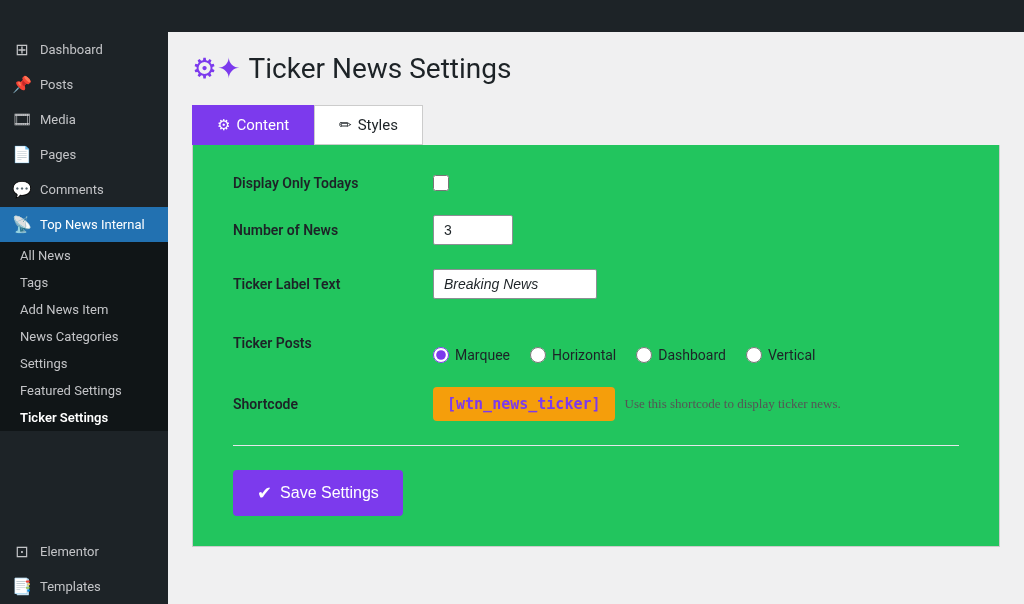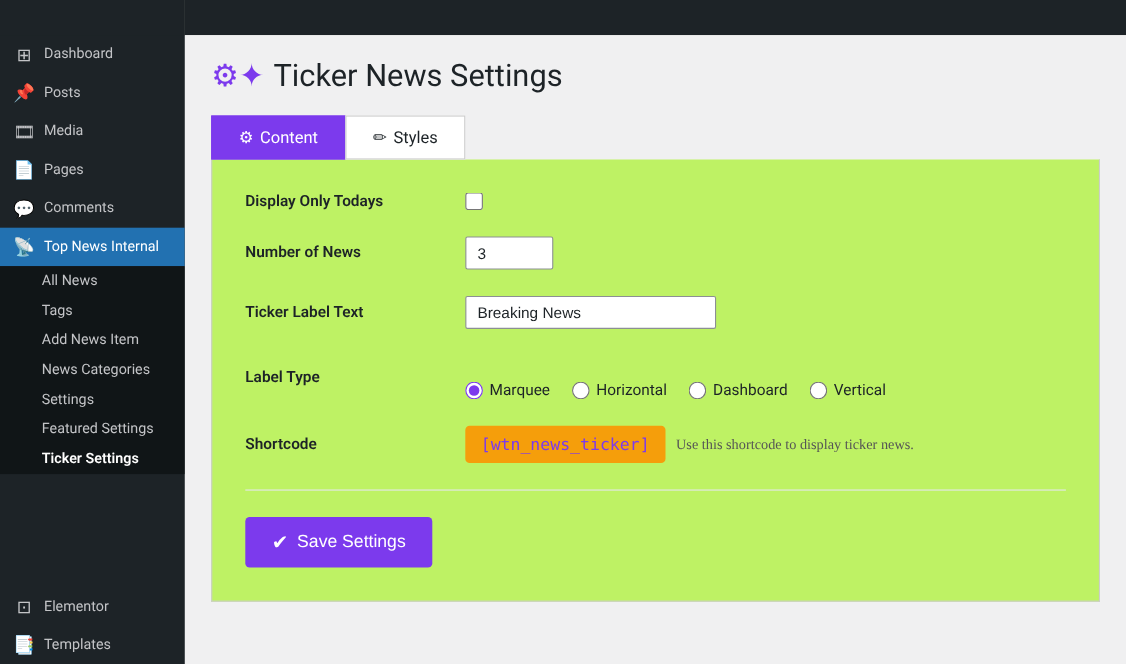--- a/index.html
+++ b/index.html
@@ -24,21 +24,21 @@
       cursor: pointer;
       font-size: 13px;
       color: #c3c4c7;
       text-decoration: none;
     }
     .sidebar-item.active-parent { background: #2271b1; color: #fff; }
     .sidebar-item .icon { font-size: 16px; width: 20px; text-align: center; flex-shrink: 0; }
 
     .sub-menu { background: #101517; }
     .sub-menu .sidebar-item {
-      padding: 6px 12px 6px 38px;
+      padding: 6px 12px 6px 20px;
       font-size: 13px;
       color: #c3c4c7;
     }
     .sub-menu .sidebar-item.active { color: #fff; font-weight: 600; text-align: center; }
 
     
     .main {
       flex: 1;
       display: flex;
       flex-direction: column;
@@ -90,24 +90,24 @@
       color: #1d2327;
     }
     .tab.active {
       background: #7c3aed;
       color: #fff;
       border-color: #7c3aed;
     }
 
     
     .panel {
-      background: #bef264;
+      background: #22c55e;
       border: 1px solid #ccc;
       border-top: none;
-      padding: 30px 30px;
+      padding: 30px 40px;
       min-height: 300px;
     }
 
     .form-row {
       display: flex;
       align-items: center;
       margin-bottom: 24px;
       gap: 20px;
     }
     .form-label {
@@ -124,21 +124,21 @@
       cursor: pointer;
     }
     input[type="number"], input[type="text"] {
       border: 1px solid #8c8f94;
       padding: 6px 10px;
       font-size: 14px;
       border-radius: 2px;
       color: #1d2327;
     }
     input[type="number"] { width: 80px; }
-    input[type="text"] { width: 228px; }
+    input[type="text"] { width: 164px; font-style: italic; }
 
     .radio-group {
       display: flex;
       gap: 20px;
       align-items: center;
     }
     .radio-option {
       display: flex;
       align-items: center;
       gap: 6px;
@@ -152,21 +152,21 @@
       height: 16px;
       cursor: pointer;
       accent-color: #7c3aed;
     }
 
     .shortcode-badge {
       background: #f59e0b;
       color: #7c3aed;
       font-family: monospace;
       font-size: 15px;
-      font-weight: 400;
+      font-weight: 700;
       padding: 8px 14px;
       border-radius: 4px;
     }
     .shortcode-hint {
       font-family: Liberation Serif, serif;
       font-size: 13px;
       color: #555;
       margin-left: 10px;
     }
 
@@ -286,21 +286,21 @@
         <label class="form-label">Number of News</label>
         <input type="number" value="3" style="">
       </div>
 
       <div class="form-row">
         <label class="form-label">Ticker Label Text</label>
         <input type="text" value="Breaking News" style="">
       </div>
 
       <div class="form-row">
-        <label class="form-label">Label Type</label>
+        <label class="form-label">Ticker Posts</label>
         <div class="radio-group">
           <label class="radio-option">
             <input type="radio" name="ticker-type" checked="" style="">
             <span>Marquee</span>
           </label>
           <label class="radio-option">
             <input type="radio" name="ticker-type" style="">
             <span>Horizontal</span>
           </label>
           <label class="radio-option">

